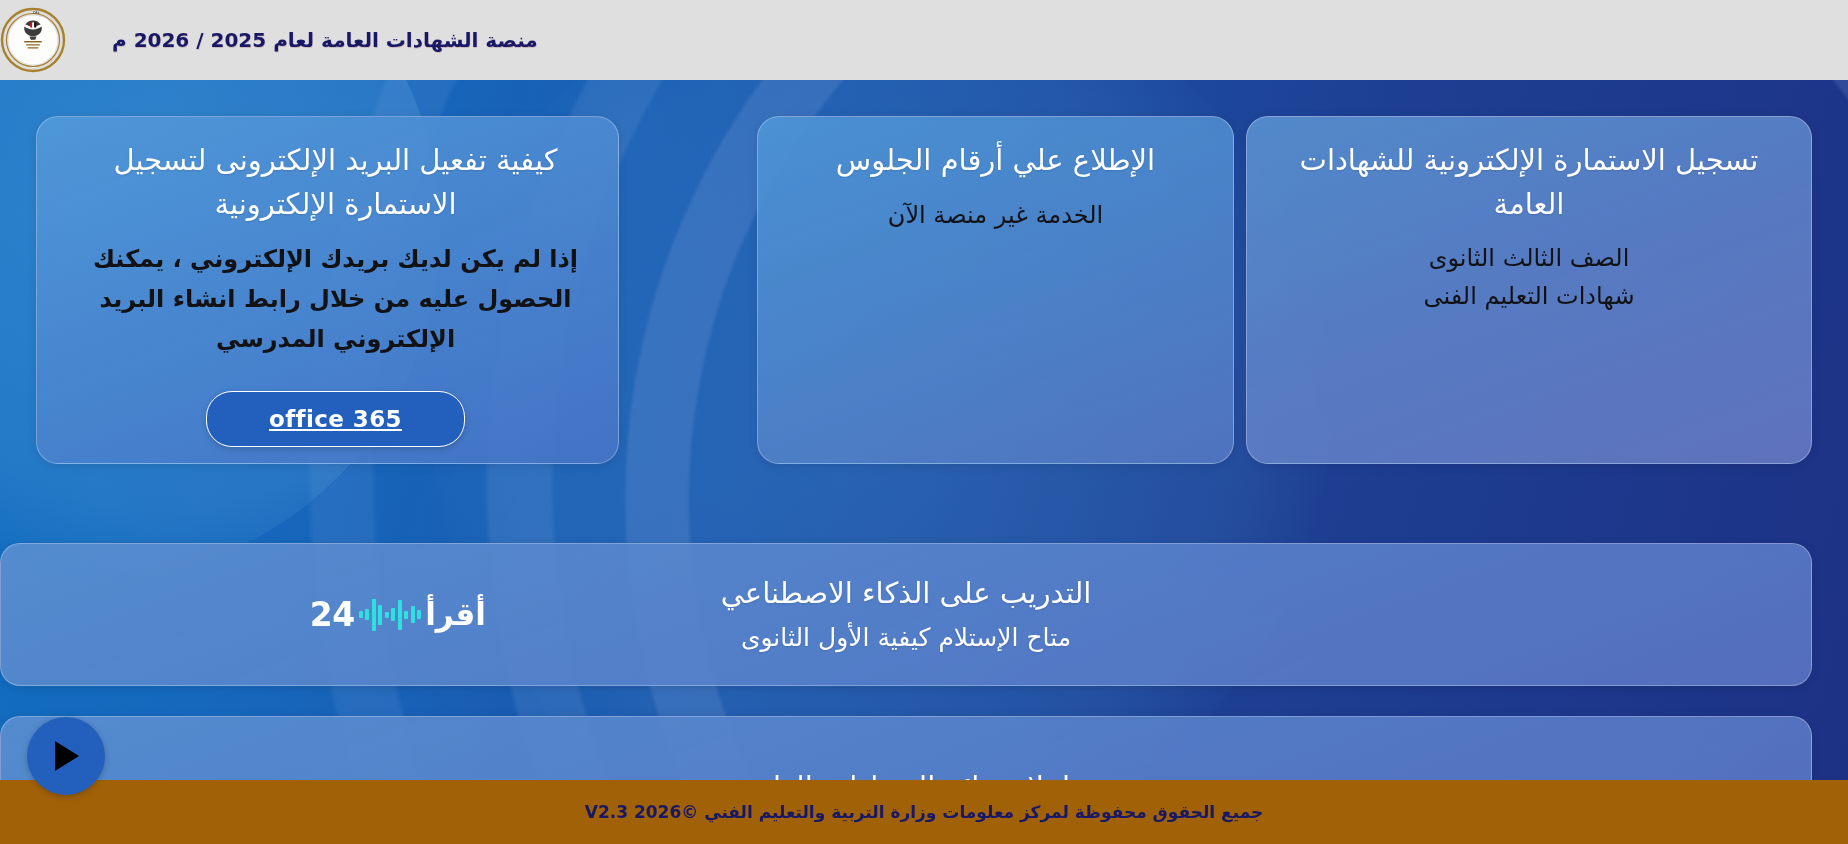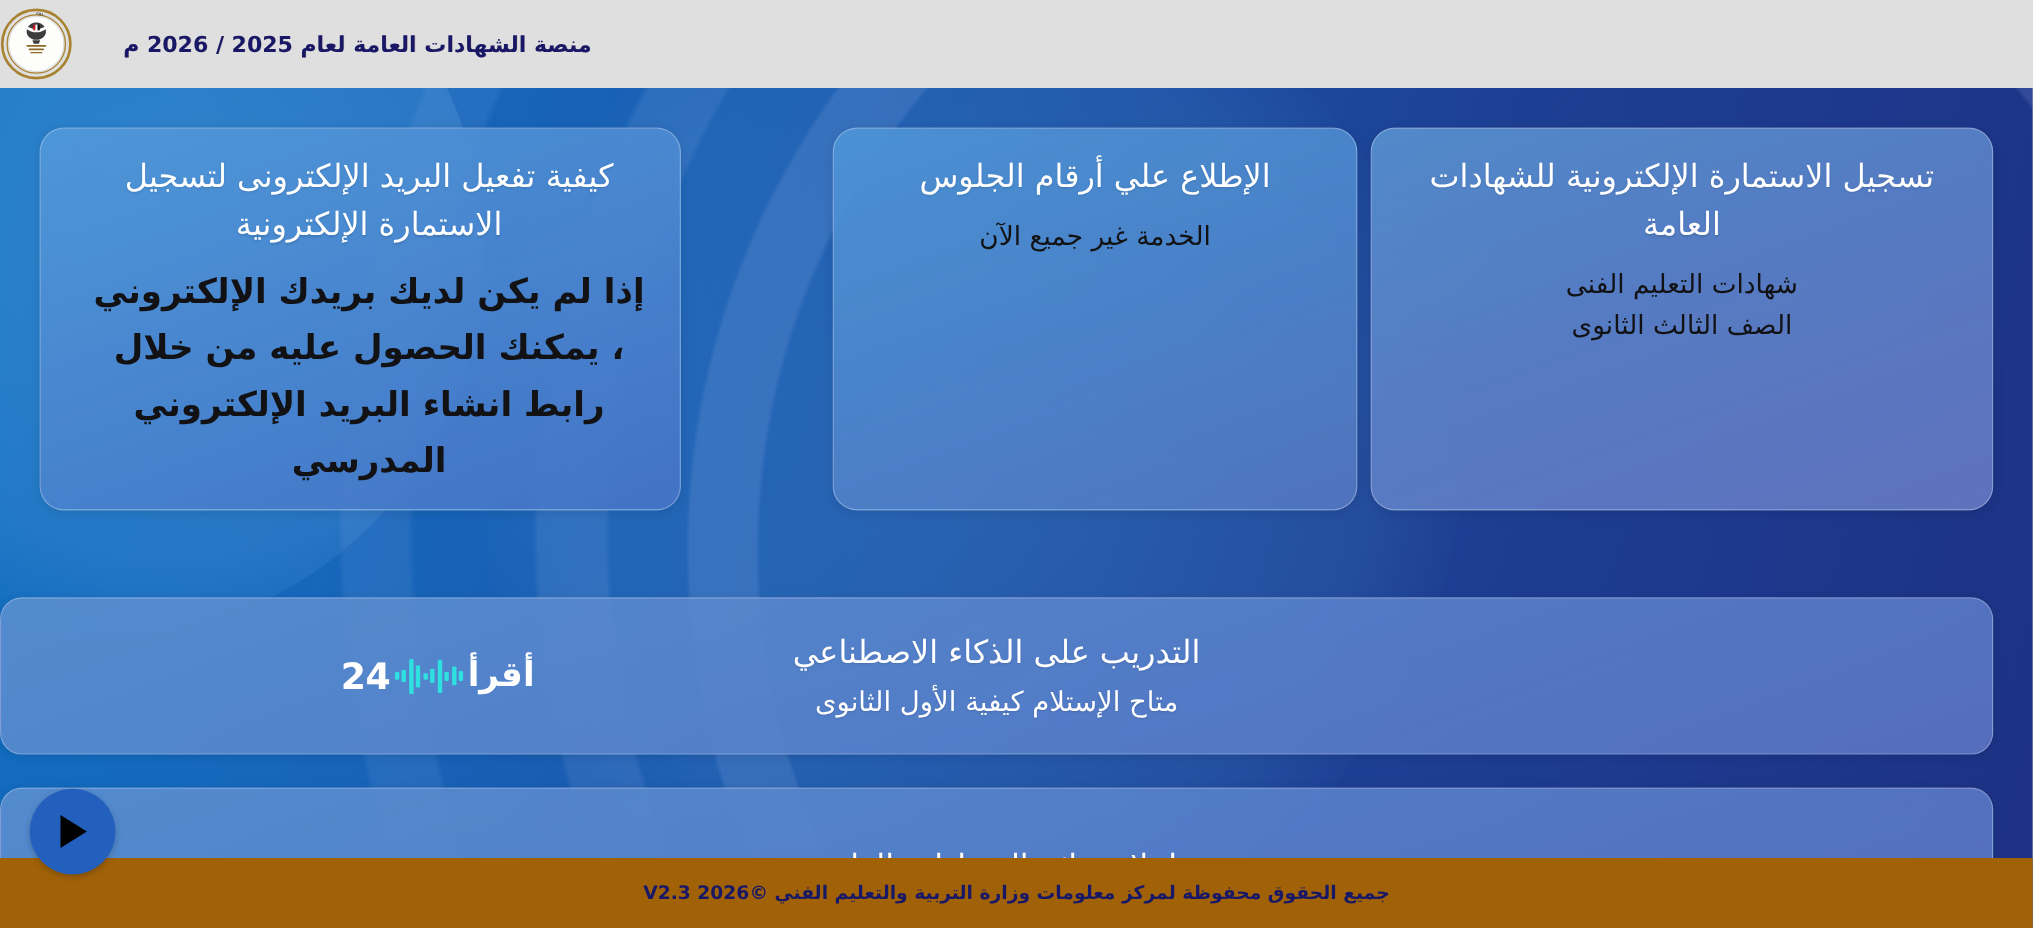--- a/index.html
+++ b/index.html
@@ -84,21 +84,21 @@
     padding-left:42px;
   }
   .card-title{
     color:#ffffff;font-size:29px;line-height:1.5;font-weight:400;
     margin-bottom:14px;
     text-shadow:0 1px 2px rgba(0,0,0,.12);
   }
   .card-sub{
     color:#121214;font-size:24px;line-height:1.58;font-weight:400;
   }
-  .card-sub-bold{font-weight:bold;font-size:31px;line-height:1.66;}
+  .card-sub-bold{font-weight:bold;font-size:24px;line-height:1.66;}
 
   .office-btn{
     display:inline-block;margin-top:32px;
     background:#2360bd;
     border:1.5px solid #ffffff;
     border-radius:26px;
     padding:14px 62px;
     color:#ffffff;font-size:23px;font-weight:bold;
     text-decoration:underline;
     letter-spacing:.4px;
@@ -211,27 +211,27 @@
   <div class="blob-l"></div>
   <div class="blob-m"></div>
   <div class="arc arc-a"></div>
   <div class="arc arc-b"></div>
   <div class="arc arc-c"></div>
 
   <div class="card-row">
 
     <div class="card card-1">
       <div class="card-title">تسجيل الاستمارة الإلكترونية للشهادات العامة</div>
+      <div class="card-sub">الصف الثالث الثانوى</div>
       <div class="card-sub">شهادات التعليم الفنى</div>
-      <div class="card-sub">الصف الثالث الثانوى</div>
     </div>
 
     <div class="card card-2">
       <div class="card-title">الإطلاع علي أرقام الجلوس</div>
-      <div class="card-sub">الخدمة غير جميع الآن</div>
+      <div class="card-sub">الخدمة غير منصة الآن</div>
     </div>
 
     <div class="card card-3">
       <div class="card-title">كيفية تفعيل البريد الإلكترونى لتسجيل الاستمارة الإلكترونية</div>
       <div class="card-sub card-sub-bold">إذا لم يكن لديك بريدك الإلكتروني ، يمكنك الحصول عليه من خلال رابط انشاء البريد الإلكتروني المدرسي</div>
       <a class="office-btn">office 365</a>
     </div>
 
   </div>
 

